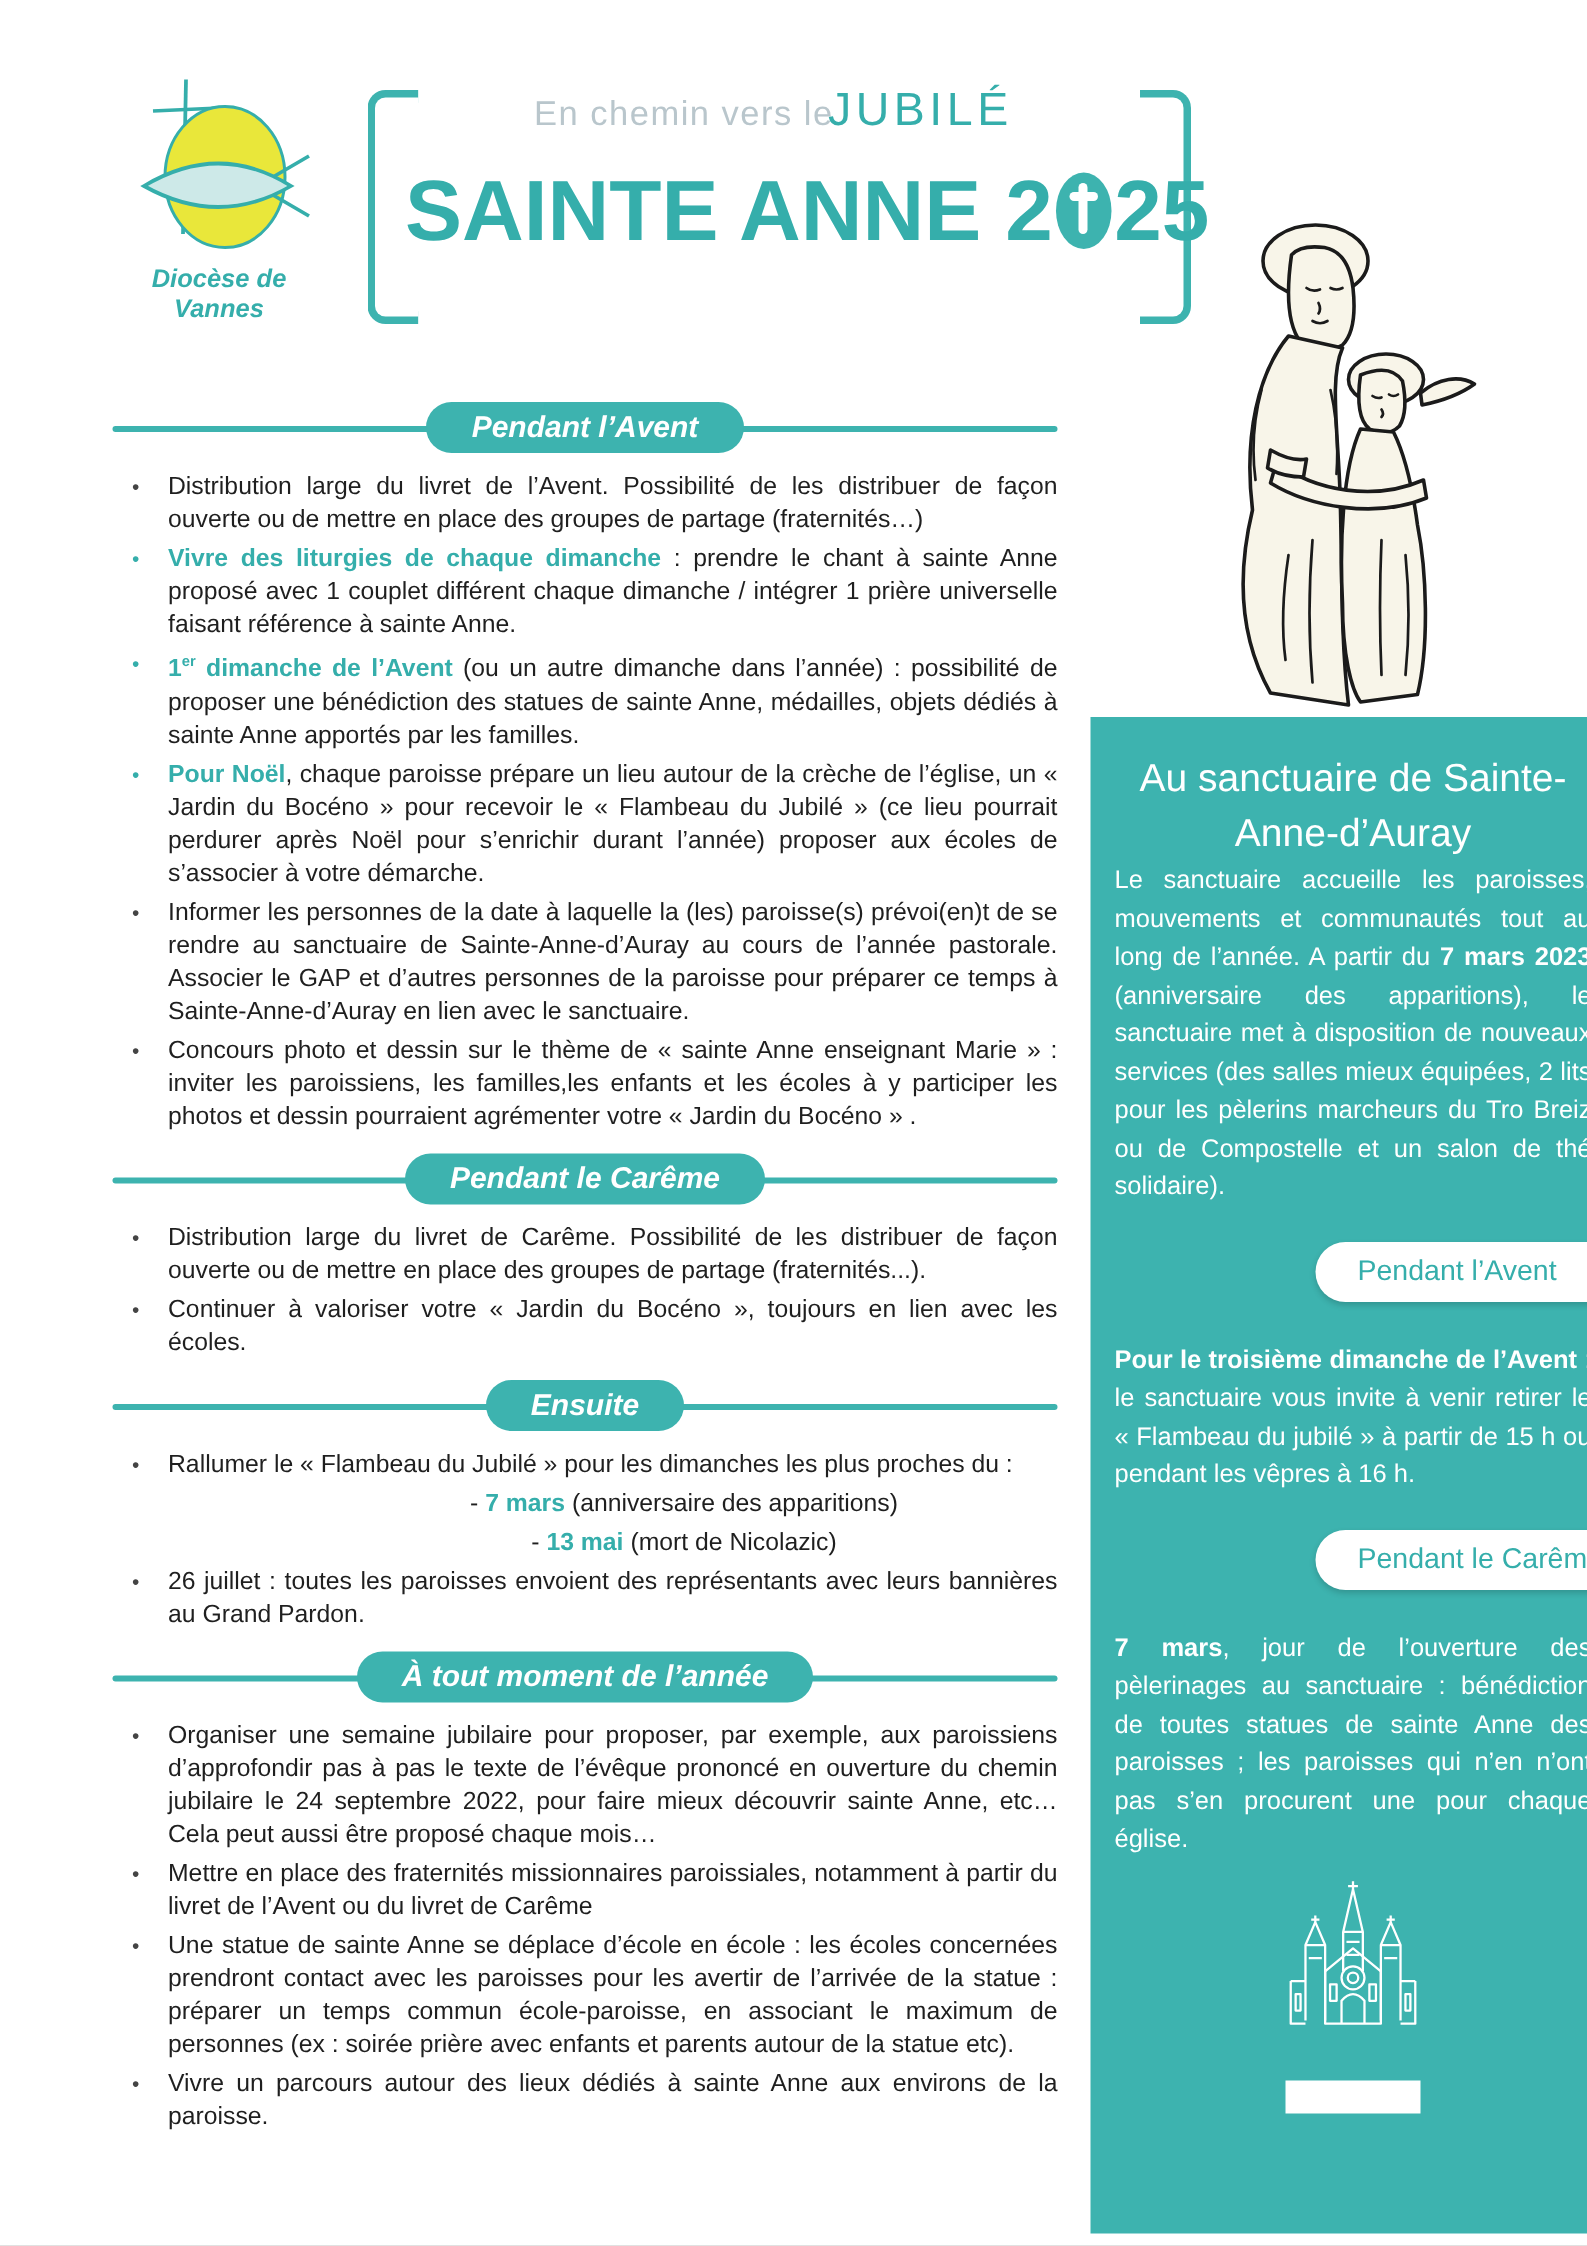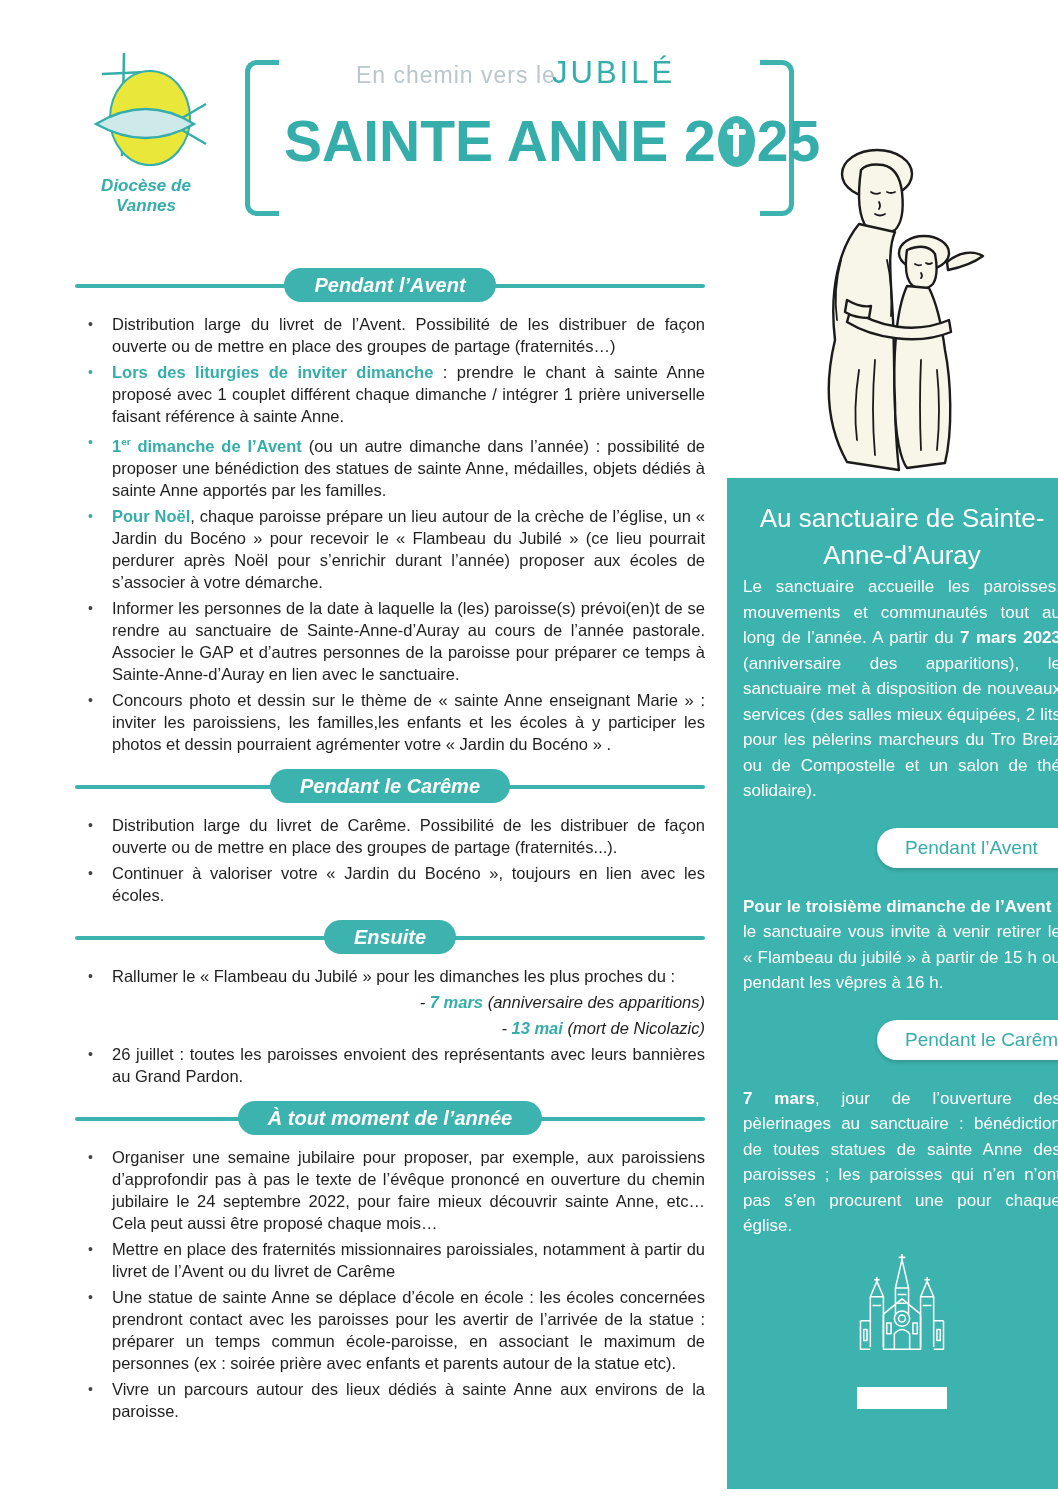--- a/index.html
+++ b/index.html
@@ -12,39 +12,39 @@
 
   
   .diocese-logo{position:absolute;left:80px;top:48px;width:130px;}
   .diocese-caption{position:absolute;left:76px;top:176px;width:140px;text-align:center;
     font-style:italic;font-weight:700;font-size:17px;color:var(--teal-text);}
   .bracket{position:absolute;top:60px;width:34px;height:156px;border:5px solid var(--teal);}
   .bracket.left{left:245px;border-right:none;border-radius:12px 0 0 12px;}
   .bracket.right{left:760px;border-left:none;border-radius:0 12px 12px 0;}
   .pre-title{position:absolute;left:356px;top:62px;font-size:23px;color:var(--gray-it);letter-spacing:1px;}
   .jubile-title{position:absolute;left:552px;top:55px;font-size:31px;font-weight:400;color:var(--teal-text);letter-spacing:3px;}
-  .main-title{position:absolute;left:284px;top:108px;font-size:57px;font-weight:700;color:var(--teal-text);letter-spacing:0;white-space:nowrap;}
+  .main-title{position:absolute;left:270px;top:108px;font-size:57px;font-weight:700;color:var(--teal-text);letter-spacing:0;white-space:nowrap;}
   .zero{display:inline-block;width:37px;height:51px;background:var(--teal);border-radius:50%;
     position:relative;vertical-align:-6px;margin:0 2px;}
   .zero::before{content:"";position:absolute;left:15.5px;top:7px;width:6px;height:34px;background:#fff;border-radius:3px;}
   .zero::after{content:"";position:absolute;left:9px;top:13px;width:19px;height:6px;background:#fff;border-radius:3px;}
   .statue{position:absolute;left:795px;top:140px;}
 
   
   .main-col{position:absolute;left:75px;top:268px;width:630px;}
   .section{margin-bottom:14px;}
   .section-header{position:relative;height:36px;margin-bottom:9px;}
   .section-rule{position:absolute;left:0;right:0;top:16px;height:4px;background:var(--teal);border-radius:2px;}
   .section-pill{position:relative;margin:0 auto;width:max-content;background:var(--teal);color:#fff;
     font-style:italic;font-weight:700;font-size:20px;line-height:34px;height:34px;padding:0 30px;border-radius:17px;}
   .item{display:flex;margin:4px 0;}
   .marker{flex:none;width:37px;padding-left:13px;font-size:14px;line-height:22px;color:#444;}
   .marker.teal{color:var(--teal-text);}
   .itext{flex:1;font-size:16.5px;line-height:22px;text-align:justify;}
-  .item.sub .itext{text-align:right;padding-left:95px;font-style:italic;}
+  .item.sub .itext{text-align:center;padding-left:95px;}
   .s-lead{color:var(--teal-text);font-weight:700;}
   .s-leadsup{color:var(--teal-text);font-weight:700;font-size:0.6em;vertical-align:super;}
   .s-bold{font-weight:700;}
 
   
   .sidebar{position:absolute;left:727px;top:478px;width:350px;height:1011px;background:var(--teal);
     color:#fff;padding:14px 16px;}
   .side-heading{text-align:center;font-size:26px;line-height:37px;margin-top:8px;font-weight:400;}
   .side-para{font-size:17px;line-height:25.5px;text-align:justify;}
   .side-pill{margin:24px -16px 0 auto;width:200px;background:#fff;color:var(--teal-text);font-size:19px;
@@ -97,21 +97,21 @@
         <div class="section-header">
           <div class="section-rule"></div>
           <div class="section-pill">Pendant l’Avent</div>
         </div>
         <div class="item">
           <div class="marker">•</div>
           <div class="itext"><span>Distribution large du livret de l’Avent. Possibilité de les distribuer de façon ouverte ou de mettre en place des groupes de partage (fraternités…)</span></div>
         </div>
         <div class="item">
           <div class="marker teal">•</div>
-          <div class="itext"><span class="s-lead">Lors des liturgies de inviter dimanche</span><span> : prendre le chant à sainte Anne proposé avec 1 couplet différent chaque dimanche / intégrer 1 prière universelle faisant référence à sainte Anne.</span></div>
+          <div class="itext"><span class="s-lead">Vivre des liturgies de chaque dimanche</span><span> : prendre le chant à sainte Anne proposé avec 1 couplet différent chaque dimanche / intégrer 1 prière universelle faisant référence à sainte Anne.</span></div>
         </div>
         <div class="item">
           <div class="marker teal">•</div>
           <div class="itext"><span class="s-lead">1</span><span class="s-leadsup">er</span><span class="s-lead"> dimanche de l’Avent</span><span> (ou un autre dimanche dans l’année) : possibilité de proposer une bénédiction des statues de sainte Anne, médailles, objets dédiés à sainte Anne apportés par les familles.</span></div>
         </div>
         <div class="item">
           <div class="marker teal">•</div>
           <div class="itext"><span class="s-lead">Pour Noël</span><span>, chaque paroisse prépare un lieu autour de la crèche de l’église, un « Jardin du Bocéno » pour recevoir le « Flambeau du Jubilé »  (ce lieu pourrait perdurer après Noël pour s’enrichir durant l’année) proposer aux écoles de s’associer à votre démarche.</span></div>
         </div>
         <div class="item">

